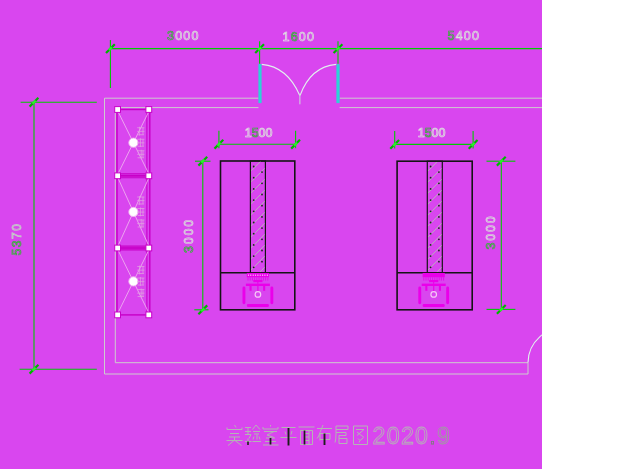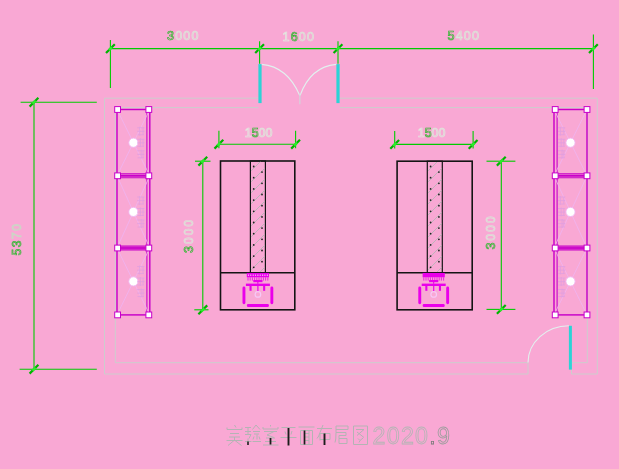--- a/index.html
+++ b/index.html
@@ -1,16 +1,16 @@
 <!DOCTYPE html>
 <html><head>
 <meta charset="utf-8">
 <style>
   html,body{margin:0;padding:0;background:#ffffff;}
-  .wrap{position:relative;width:619px;height:469px;background:#f9a8d4;overflow:hidden;
+  .wrap{position:relative;width:542px;height:469px;background:#d946ef;overflow:hidden;
         font-family:"Liberation Sans", sans-serif;}
   svg{position:absolute;left:0;top:0;}
   text{font-family:"Liberation Sans", sans-serif;}
 </style>
 </head>
 <body>
 <div class="wrap">
 <svg width="619" height="469" viewBox="0 0 619 469">
 <defs>
   <g id="tick">

